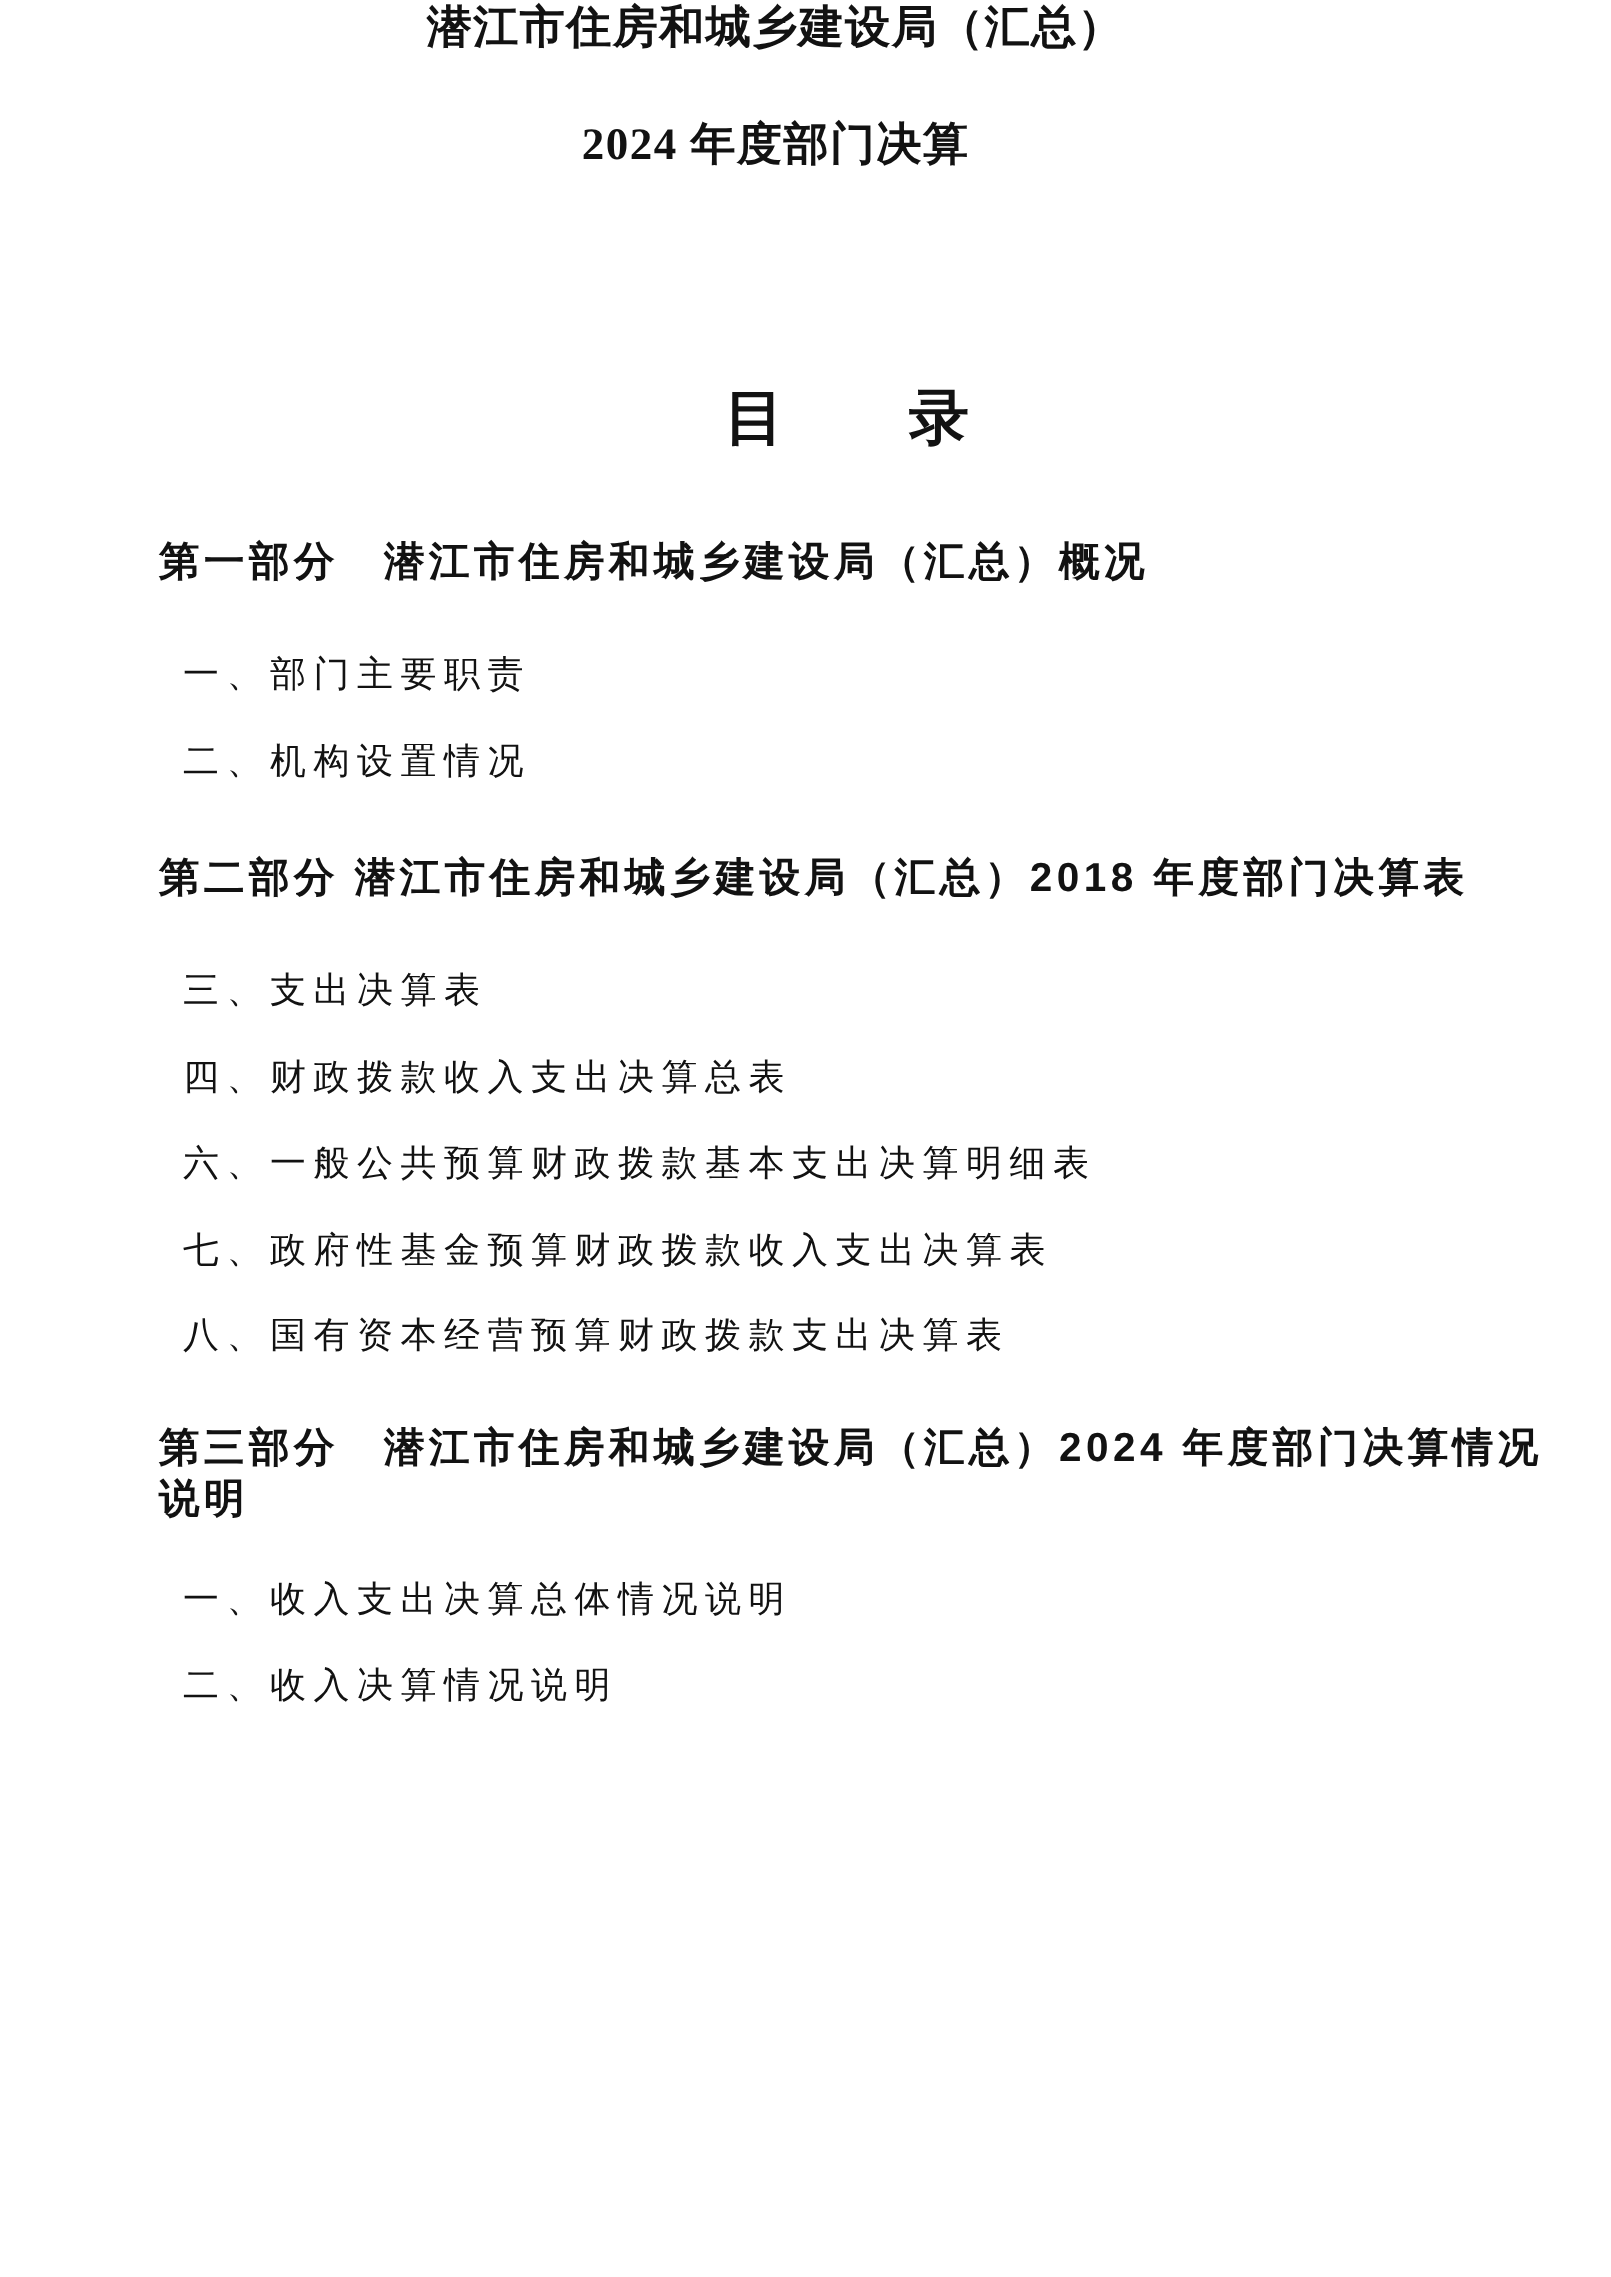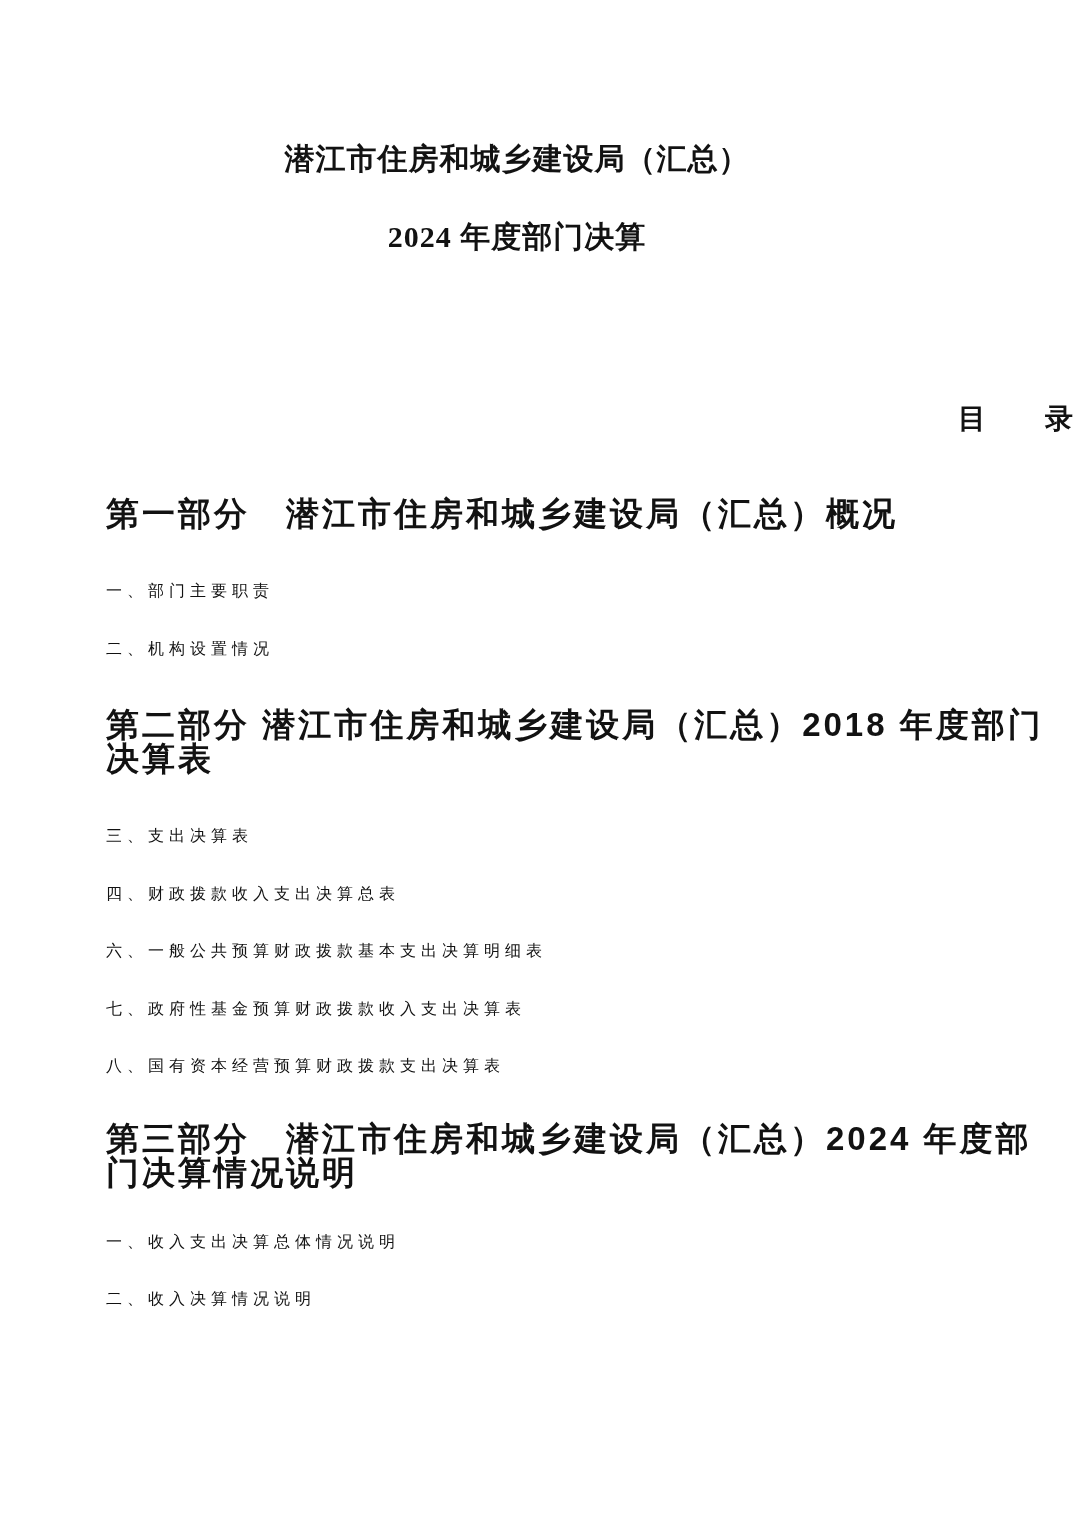--- a/index.html
+++ b/index.html
@@ -9,67 +9,66 @@
     height: 1518px;
     background: #ffffff;
     color: #121212;
     font-family: "Liberation Serif", "DejaVu Serif", serif;
     overflow: hidden;
   }
   .page {
     position: relative;
     width: 1074px;
     height: 1518px;
-    padding-top: 140px;
   }
   .centered {
     width: 100%;
     text-align: center;
     white-space: pre-wrap;
   }
   .doc-title {
     font-weight: 700;
     font-size: 30px;
     line-height: 38px;
     letter-spacing: 1px;
     position: relative;
     left: -20px;
   }
   .doc-title.line2 { margin-top: 40px; }
   .toc-title {
     margin-top: 142px;
     font-weight: 700;
-    font-size: 28px;
+    font-size: 40px;
     line-height: 42px;
     text-indent: 56px;
     letter-spacing: 1px;
-    text-align: right;
   }
   .section {
     padding-left: 106px;
     padding-right: 16px;
   }
   .section-heading {
     font-family: "Liberation Sans", "DejaVu Sans", sans-serif;
     font-weight: 700;
-    font-size: 33px;
+    font-size: 27px;
     line-height: 34px;
     letter-spacing: 3px;
     white-space: pre-wrap;
   }
   .s1 .section-heading { margin-top: 57px; }
   .s2 .section-heading { margin-top: 31px; }
   .s3 .section-heading { margin-top: 27px; }
   .toc-items { margin-top: 31px; }
   .s3 .toc-items { margin-top: 23px; }
   .toc-entry {
-    font-size: 16px;
+    font-size: 24px;
     line-height: 57.5px;
     letter-spacing: 5px;
     white-space: pre-wrap;
+    margin-left: 16px;
   }
 </style>
 </head>
 <body>
 
 <div class="page">
 
   <div class="centered doc-title line1">潜江市住房和城乡建设局（汇总）</div>
 
   <div class="centered doc-title line2">2024 年度部门决算</div>

